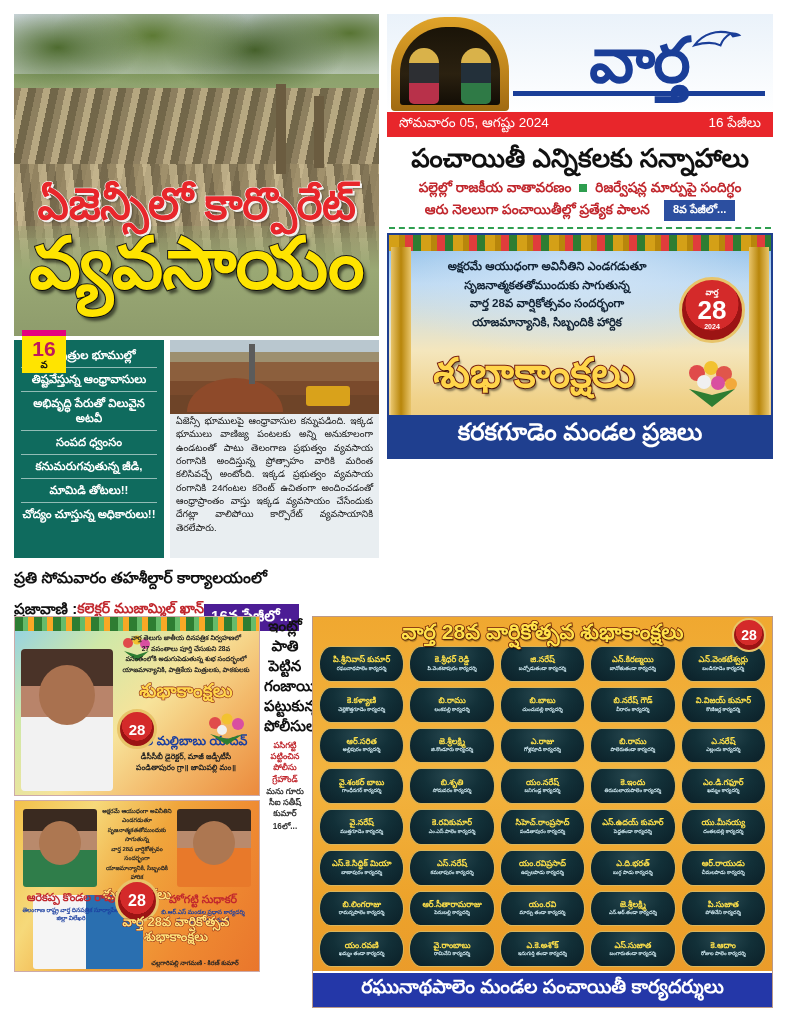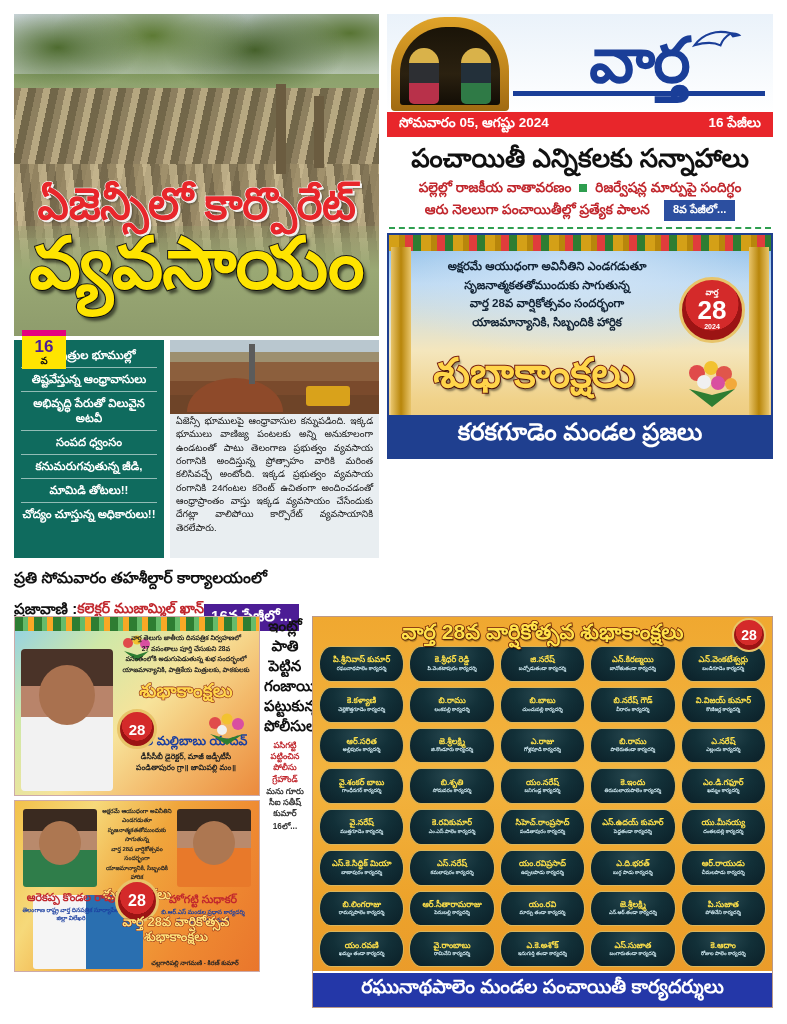--- a/index.html
+++ b/index.html
@@ -55,21 +55,21 @@
     text-align: center; letter-spacing: -1px; margin-top: 2px;
     -webkit-text-stroke: 2px #1a1a1a;
     paint-order: stroke fill;
     text-shadow: 3px 4px 3px rgba(0,0,0,.55);
   }
 
   .page-badge {
     position: absolute; left: 8px; top: 316px; width: 44px; background: #ffe400;
     border-top: 6px solid #e5007e; text-align: center; padding: 2px 0 3px 0; z-index: 5;
   }
-  .page-badge .num { font-size: 17px; font-weight: 800; color: #4c1d95; line-height: 1; }
+  .page-badge .num { font-size: 21px; font-weight: 800; color: #be185d; line-height: 1; }
   .page-badge .sub { font-size: 10px; font-weight: 700; color: #111; line-height: 1.1; }
 
   
   .left-lower { display: flex; gap: 6px; margin-top: 4px; height: 218px; }
   .green-box {
     width: 150px; background: #0f6b5e; color: #fff; padding: 8px 7px;
     display: flex; flex-direction: column; justify-content: flex-start; gap: 4px;
   }
   .green-box .gl {
     font-size: 11.5px; line-height: 1.3; text-align: center; font-weight: 600;
@@ -118,21 +118,21 @@
   .wordmark { flex: 1; text-align: center; position: relative; padding-left: 4px; }
   .wordmark .vt {
     font-size: 63px; font-weight: 800; color: #1a3e98; line-height: .92; letter-spacing: -2px;
   }
   .wordmark .rule { height: 5px; background: #1a3e98; margin-top: 2px; }
   .dove {
     position: absolute; right: 22px; top: -4px; width: 52px; height: 26px;
   }
   .masthead-date {
     background: #e8262b; color: #fff; display: flex; justify-content: space-between;
-    align-items: center; padding: 3px 12px; font-size: 13.5px; font-weight: 700;
+    align-items: center; padding: 3px 12px; font-size: 13.5px; font-weight: 400;
   }
 
   .sub-headline { text-align: center; padding: 7px 0 2px; }
   .sub-headline .sh1 { font-size: 26px; font-weight: 800; color: #111; line-height: 1.12; }
   .bullets { text-align: center; padding: 3px 0 0; }
   .bl-row { font-size: 13.6px; font-weight: 700; color: #c1272d; line-height: 1.45;
             display: flex; align-items: center; justify-content: center; gap: 8px; }
   .sq { width: 8px; height: 8px; background: #2e9e4f; display: inline-block; }
   .bl-row2 { display:flex; align-items:center; justify-content:center; gap: 14px; margin-top: 2px; }
   .page-ref {

